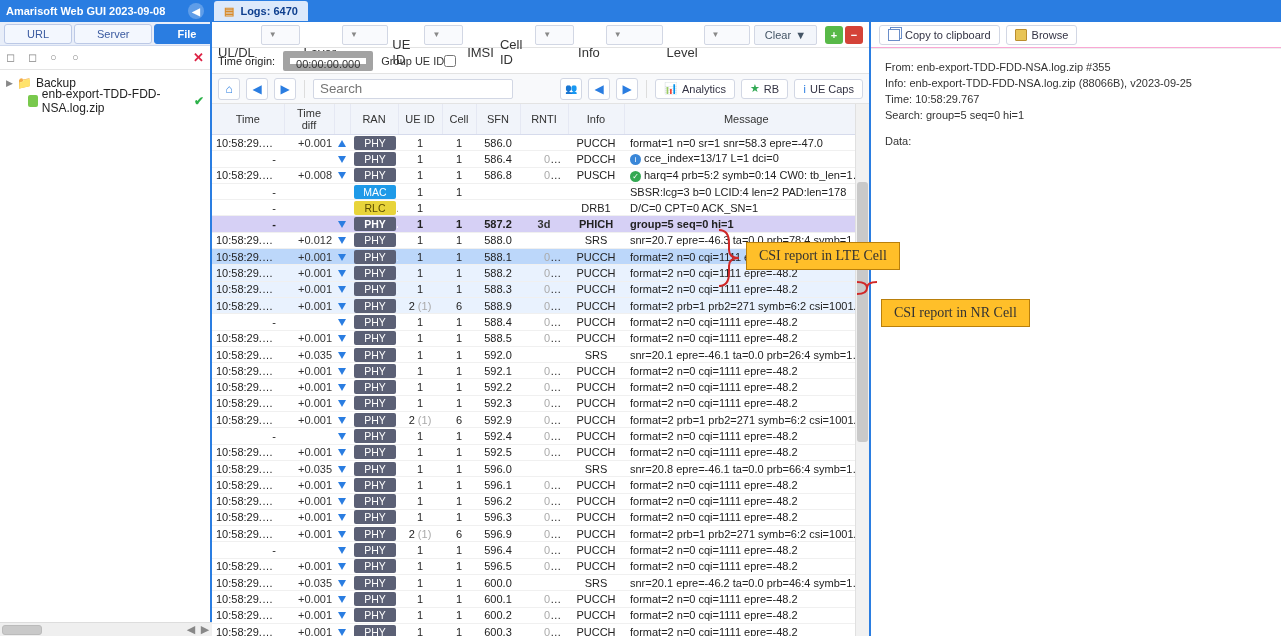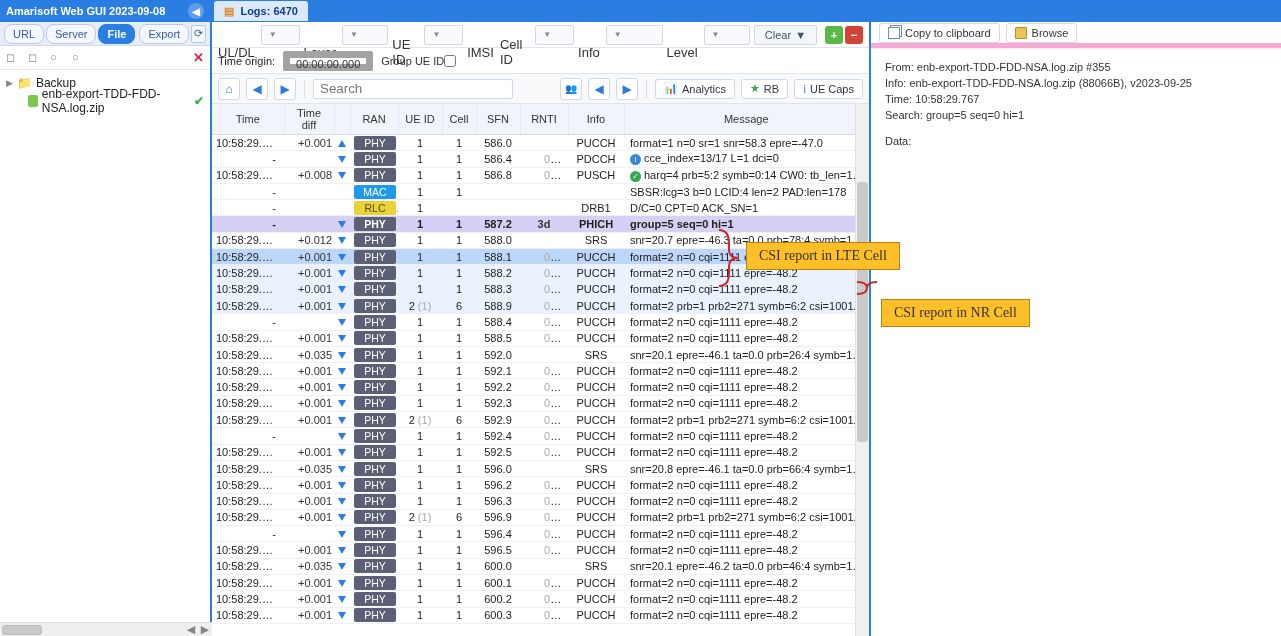--- a/index.html
+++ b/index.html
@@ -4,21 +4,21 @@
 <style>
   * { box-sizing: border-box; margin: 0; padding: 0; font-family: Arial, Helvetica, sans-serif; }
   body { font-size: 11px; background: #fff; color: #222; width: 1281px; height: 636px; overflow: hidden; position: relative; }
   .app { display: grid; grid-template-columns: 212px 1fr; height: 636px; }
 
   
   .left { border-right: 2px solid #2a7de1; display: flex; flex-direction: column; }
   .left-header { background: #2a7de1; color: #fff; height: 22px; display: flex; align-items: center; padding: 0 6px; font-weight: bold; }
   .left-header .collapse { margin-left: auto; width: 16px; height: 16px; background: rgba(255,255,255,0.25); border-radius: 50%; display: flex; align-items: center; justify-content: center; cursor: pointer; font-size:10px;}
   .left-tabbar { height: 24px; background: #e8eef9; border-bottom: 1px solid #cfd9ee; display: flex; align-items: center; padding: 0 4px; gap: 2px; }
-  .left-tabbar .tab { padding: 3px 8px; border: 1px solid #bcc9e6; background: #f3f7fe; color: #3a5aa0; border-radius: 8px; cursor: pointer; }
+  .left-tabbar .tab { padding: 3px 22px; border: 1px solid #bcc9e6; background: #f3f7fe; color: #3a5aa0; border-radius: 3px; cursor: pointer; }
   .left-tabbar .tab.active { background: #2a7de1; color: #fff; border-color: #2a7de1; font-weight: bold;}
   .left-tabbar .spacer { flex: 1; }
   .left-tabbar .icon-btn { width: 18px; height: 18px; border: 1px solid #bcc9e6; background: #f3f7fe; display: flex; align-items: center; justify-content: center; border-radius: 2px; cursor: pointer; color:#457; }
   .left-toolbar { height: 24px; display: flex; align-items: center; padding: 0 6px; gap: 8px; border-bottom: 1px solid #e5e5e5; }
   .left-toolbar .tb-icon { width: 14px; height: 14px; opacity: .55; cursor: pointer; }
   .left-toolbar .close-x { margin-left:auto; color:#d24; font-weight:bold; cursor:pointer; font-size:13px;}
   .tree { padding: 4px 6px; font-size: 12px; }
   .tree-row { display: flex; align-items: center; height: 18px; gap: 4px; }
   .tree-row.child { padding-left: 22px; }
   .folder-icon { color:#caa64d; font-size:12px;}
@@ -77,21 +77,21 @@
   .arr-up::before{content:"";display:inline-block;width:0;height:0;border-left:4px solid transparent;border-right:4px solid transparent;border-bottom:7px solid #2a7de1;}
   .arr-dn::before{content:"";display:inline-block;width:0;height:0;border-left:4px solid transparent;border-right:4px solid transparent;border-top:7px solid #2a7de1;}
   .ranbadge{display:inline-block;width:42px;color:#fff;text-align:center;padding:1px 0;border-radius:2px;font-size:10.5px;}
   .ran-PHY{background:#5b6075;} .ran-MAC{background:#1e9ae8;} .ran-RLC{background:#e8d43a;color:#5a4b00;}
   .rnti-dim{color:#aaa;margin-left:20px;} .rnti{color:#333;}
   tr.sel td{background:#d6d0f5!important;color:#222;font-weight:bold;}
   tr.hl td{background:#e9f2fe;}
   tr.hlsel td{background:#bcd7fa;}
   .ico-info{display:inline-block;width:11px;height:11px;border-radius:50%;background:#3a87d8;color:#fff;font-size:8px;line-height:11px;text-align:center;margin-right:3px;}
   .ico-ok{display:inline-block;width:11px;height:11px;border-radius:50%;background:#34a853;color:#fff;font-size:8px;line-height:11px;text-align:center;margin-right:3px;}
-  .info-tools { height:26px; display:flex; align-items:center; gap:6px; padding:4px 8px; border-bottom:5px solid #f9a8d4;}
+  .info-tools { height:26px; display:flex; align-items:center; gap:6px; padding:4px 8px; border-bottom:1px solid #f9a8d4;}
   .info-tools .btn { height:20px; display:flex; align-items:center; gap:5px; padding:0 8px; border:1px solid #d2d7e4; background:#fff; border-radius:3px; cursor:pointer; color:#334;}
   .info-tools .btn .ic{width:12px;height:12px;display:inline-block;}
   .ic.copy{background:linear-gradient(#fff,#fff);border:1px solid #6a8ec9;box-shadow:2px -2px 0 -1px #fff,2px -2px 0 0 #6a8ec9;}
   .ic.browse{background:#e8c456;border:1px solid #bb8e2e;border-radius:1px;}
 
   .vscroll{position:absolute;top:0;right:0;bottom:0;width:14px;background:#f1f1f1;border-left:1px solid #e0e0e0;}
   .vscroll .vthumb{position:absolute;left:1px;right:1px;top:78px;height:260px;background:#c9c9c9;border-radius:3px;}
 
   
   .callout { position:absolute; background:#ffbf29; border:1px solid #b97f0b; padding:5px 12px; font-family:"Comic Sans MS", cursive; font-size:14px; color:#333; z-index:50;}
@@ -506,20 +506,32 @@
                   <td class="arrow-cell"><span class="arr-dn"></span></td>
                   <td><span class="ranbadge ran-PHY">PHY</span></td>
                   <td>1</td>
                   <td>1</td>
                   <td>596.0</td>
                   <td></td>
                   <td>SRS</td>
                   <td class="msg">snr=20.8 epre=-46.1 ta=0.0 prb=66:4 symb=13:1</td>
                 </tr>
                 <tr>
+                  <td class="time">10:58:29.860</td>
+                  <td class="diff">+0.001</td>
+                  <td class="arrow-cell"><span class="arr-dn"></span></td>
+                  <td><span class="ranbadge ran-PHY">PHY</span></td>
+                  <td>1</td>
+                  <td>1</td>
+                  <td>596.1</td>
+                  <td><span class="rnti-dim">0x</span><span class="rnti">3d</span></td>
+                  <td>PUCCH</td>
+                  <td class="msg">format=2 n=0 cqi=1111 epre=-48.2</td>
+                </tr>
+                <tr>
                   <td class="time">10:58:29.861</td>
                   <td class="diff">+0.001</td>
                   <td class="arrow-cell"><span class="arr-dn"></span></td>
                   <td><span class="ranbadge ran-PHY">PHY</span></td>
                   <td>1</td>
                   <td>1</td>
                   <td>596.2</td>
                   <td><span class="rnti-dim">0x</span><span class="rnti">3d</span></td>
                   <td>PUCCH</td>
                   <td class="msg">format=2 n=0 cqi=1111 epre=-48.2</td>

